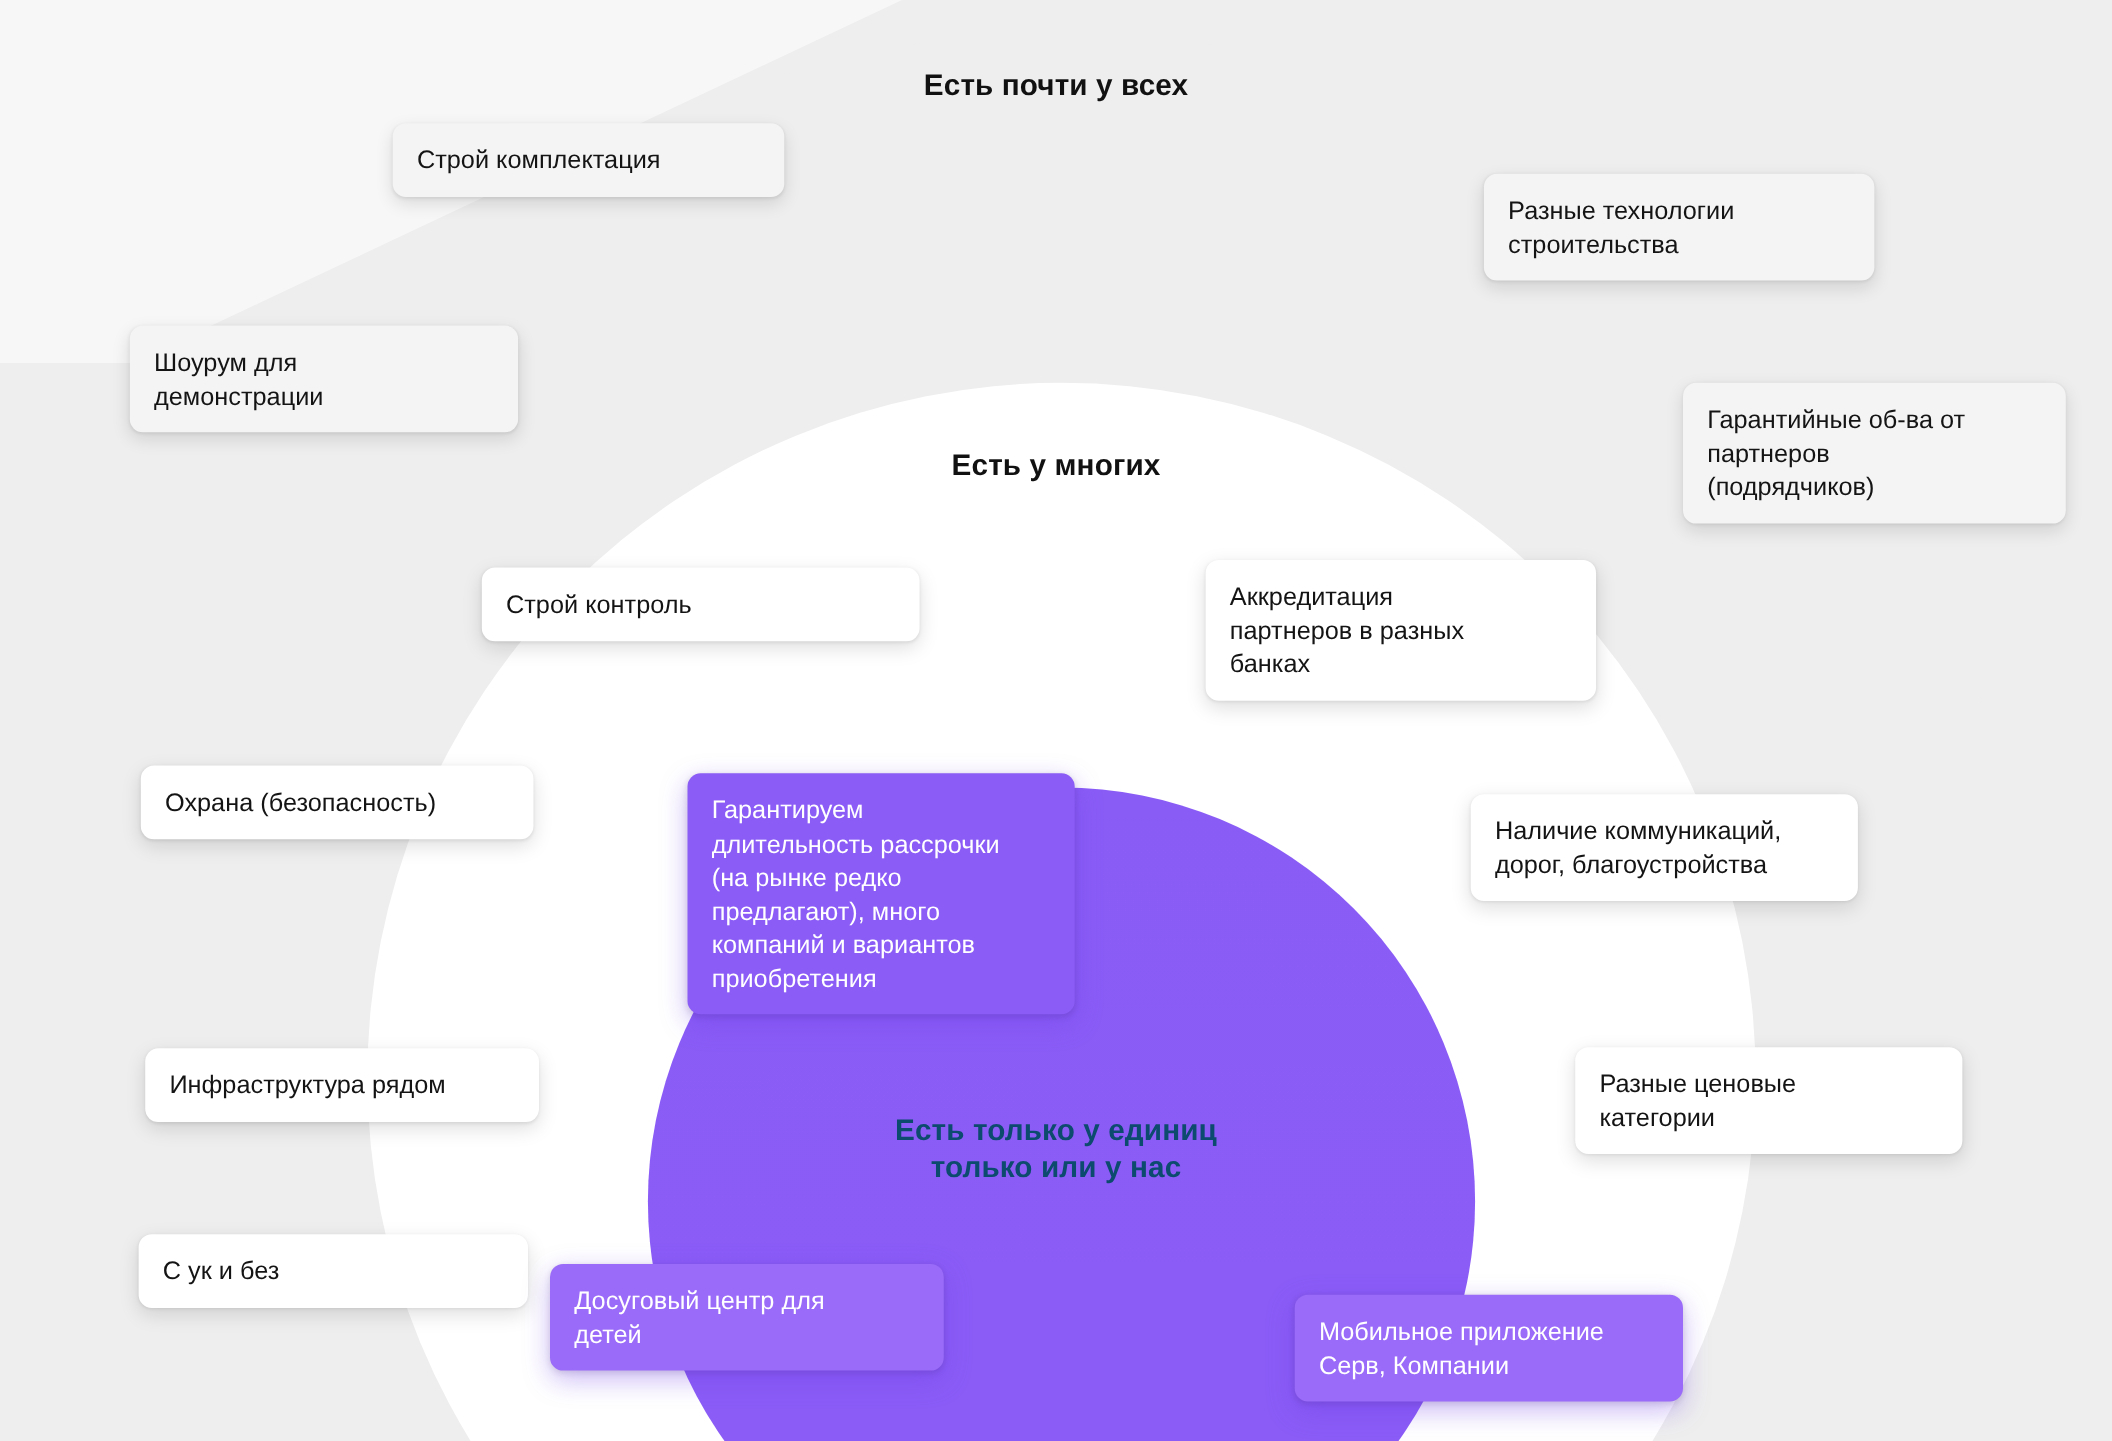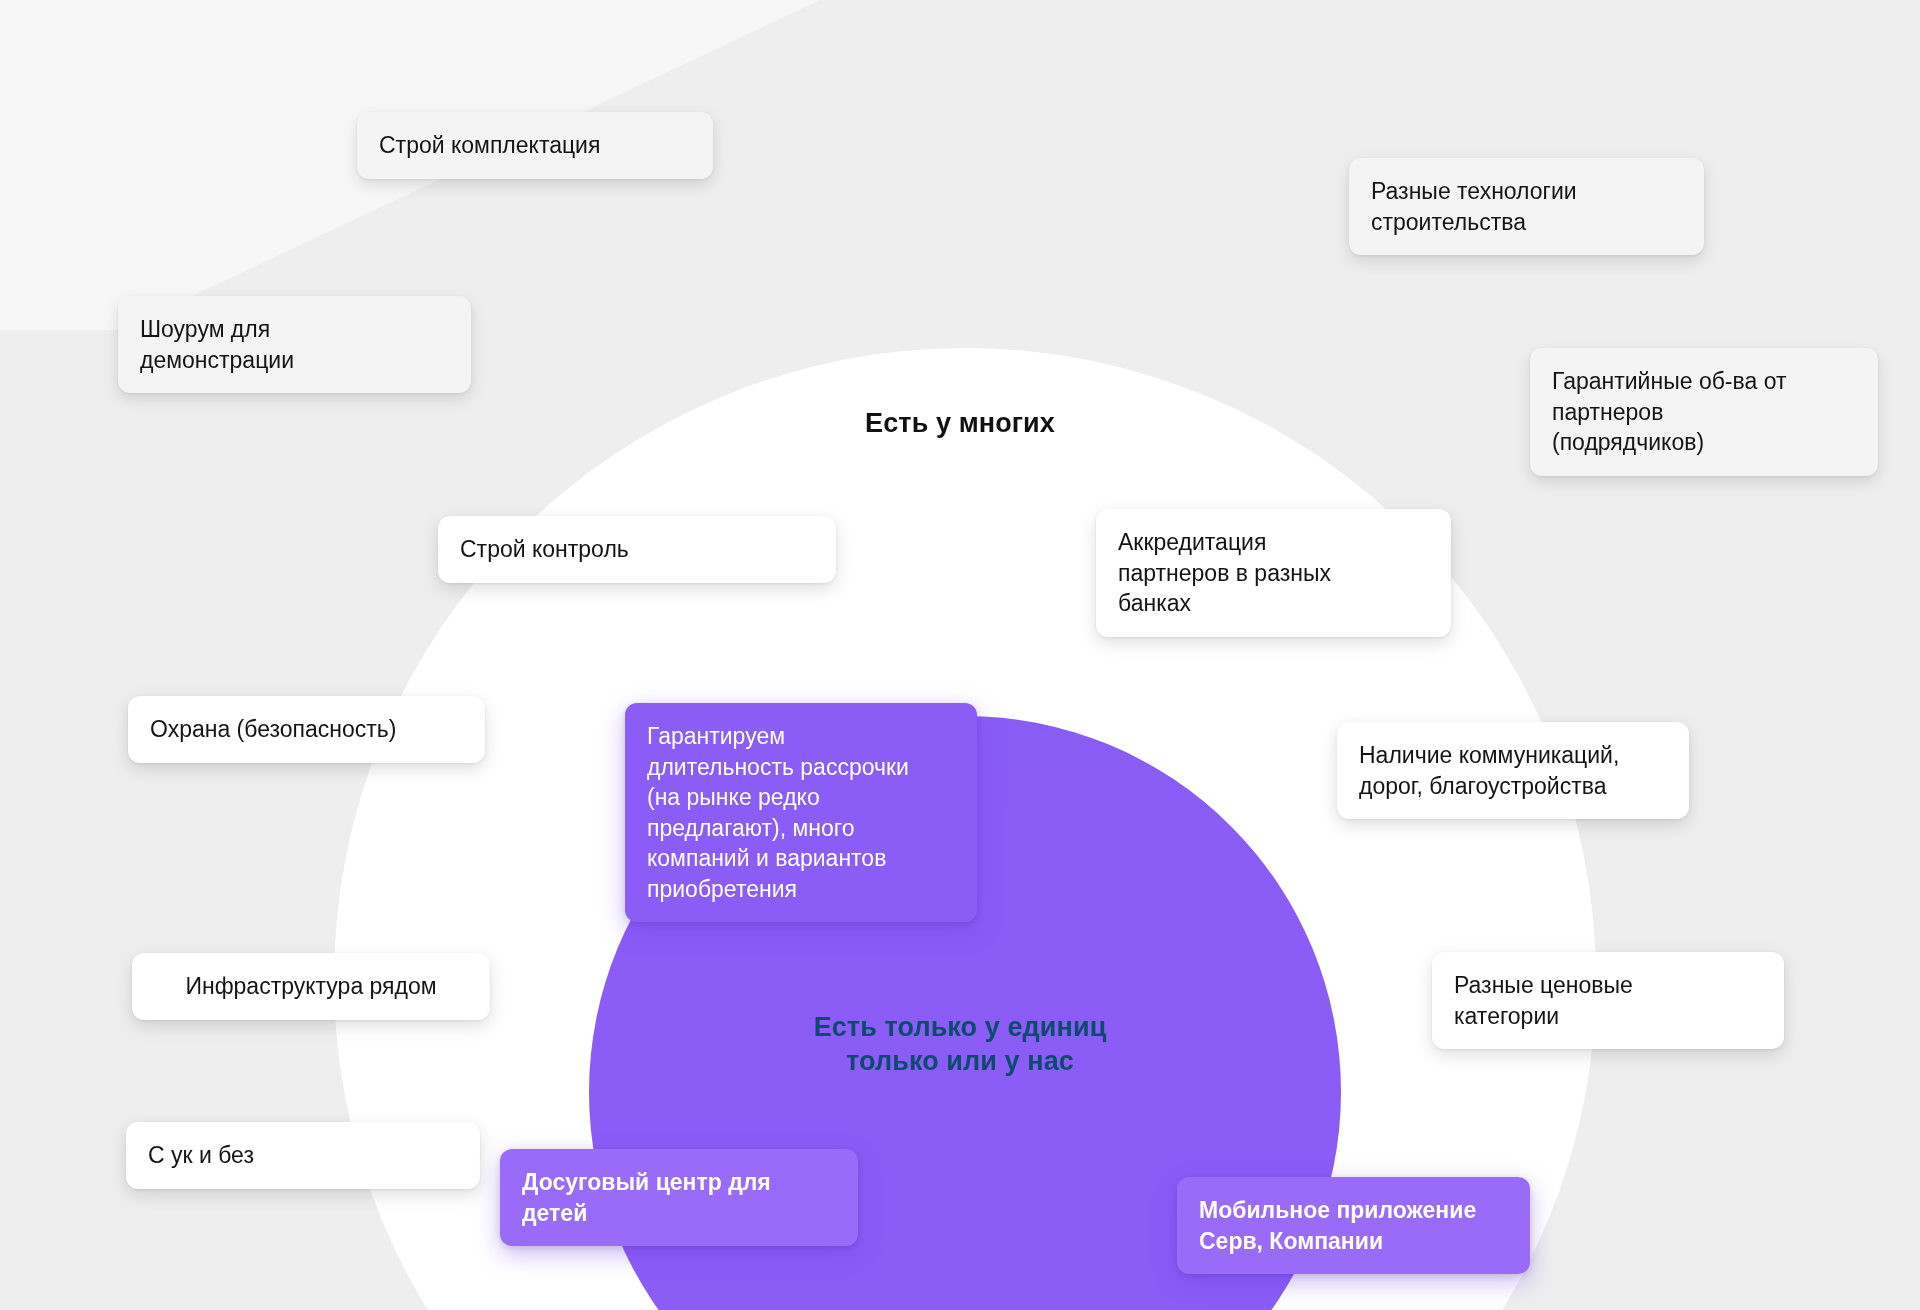--- a/index.html
+++ b/index.html
@@ -110,33 +110,33 @@
     color: #141414;
     box-shadow: 0 6px 18px rgba(0,0,0,.13), 0 1px 3px rgba(0,0,0,.08);
   }
   .card.purple {
     background: #8b5cf6;
     color: #ffffff;
     box-shadow: 0 8px 24px rgba(109,60,230,.35), 0 2px 6px rgba(0,0,0,.12);
   }
   .card.purple.soft {
     background: #9a6bf8;
-    font-weight: bold;
   }
 </style>
 </head>
 <body>
 
 <div id="stage">
 
   <div class="ring" id="ring-outer"></div>
   <div id="wedge-top"></div>
   <div class="ring" id="ring-middle"></div>
   <div class="ring" id="ring-inner"></div>
 
+  <div class="ring-title" id="title-outer">Есть почти у всех</div>
 
   <div class="ring-title" id="title-middle">Есть у многих</div>
 
   <div class="ring-title" id="title-inner">
     <div>Есть только у единиц</div>
     <div>только или у нас</div>
   </div>
 
   <div class="card light" style="left:357px; top:112px; width:356px;">Строй комплектация</div>
 
@@ -164,21 +164,21 @@
       <div>банках</div>
     </div>
 
   <div class="card white" style="left:128px; top:696px; width:357px;">Охрана (безопасность)</div>
 
   <div class="card white" style="left:1337px; top:722px; width:352px;">
       <div>Наличие коммуникаций,</div>
       <div>дорог, благоустройства</div>
     </div>
 
-  <div class="card white" style="left:132px; top:953px; width:358px;text-align:center;">Инфраструктура рядом</div>
+  <div class="card white" style="left:132px; top:953px; width:358px;">Инфраструктура рядом</div>
 
   <div class="card white" style="left:1432px; top:952px; width:352px;">
       <div>Разные ценовые</div>
       <div>категории</div>
     </div>
 
   <div class="card white" style="left:126px; top:1122px; width:354px;">С ук и без</div>
 
   <div class="card purple" style="left:609px; top:703px; width:352px;margin-left:16px;">
       <div>Гарантируем</div>

